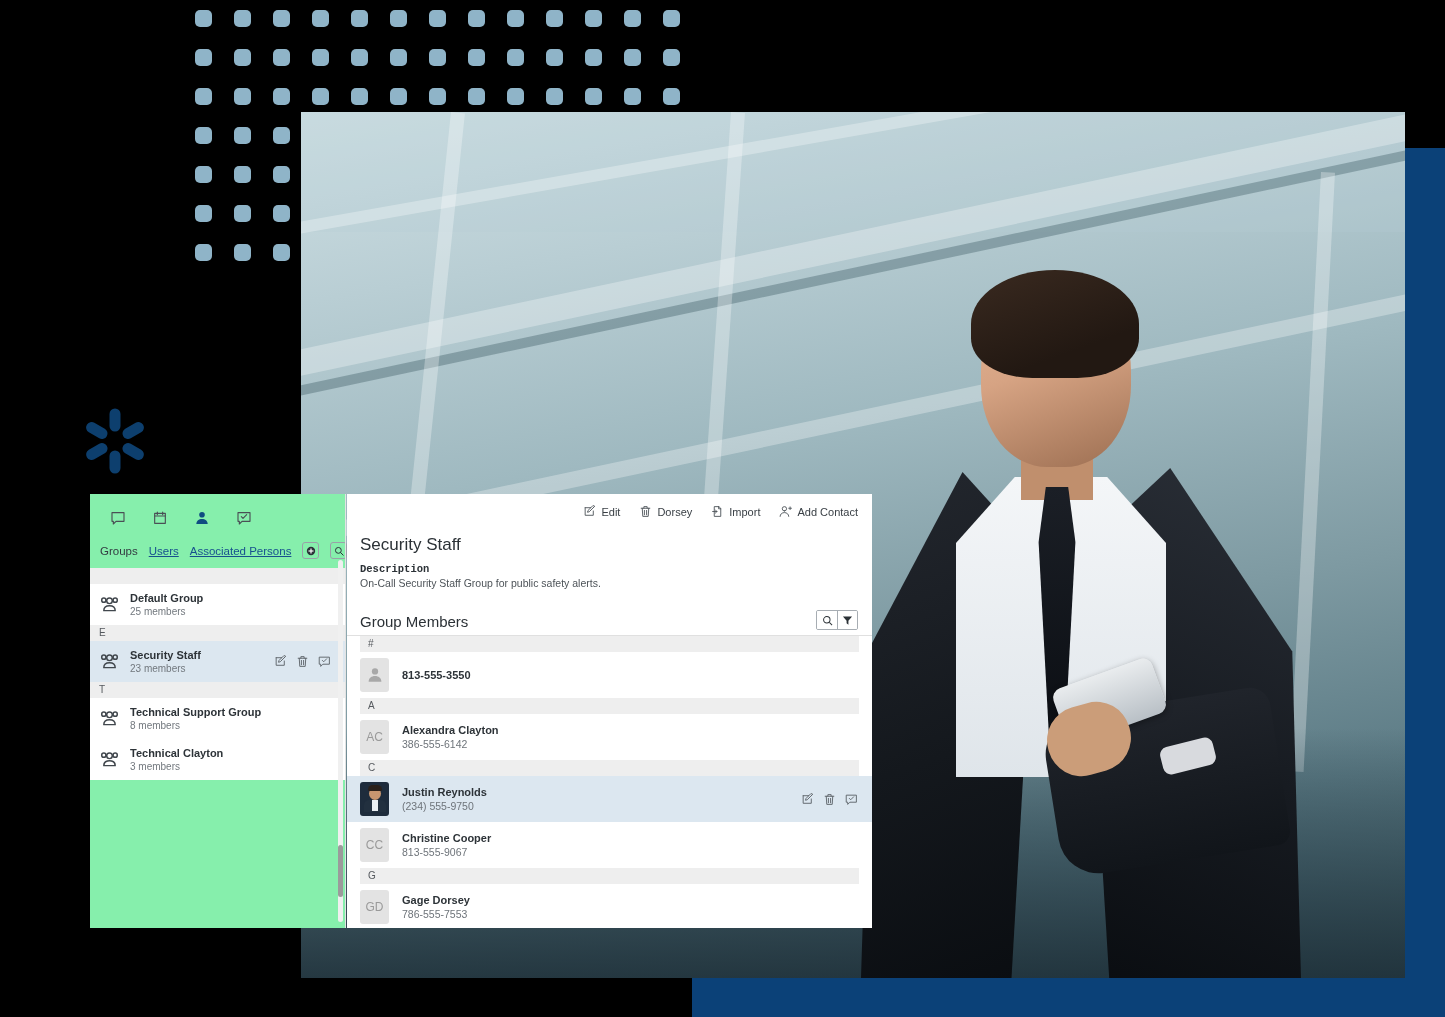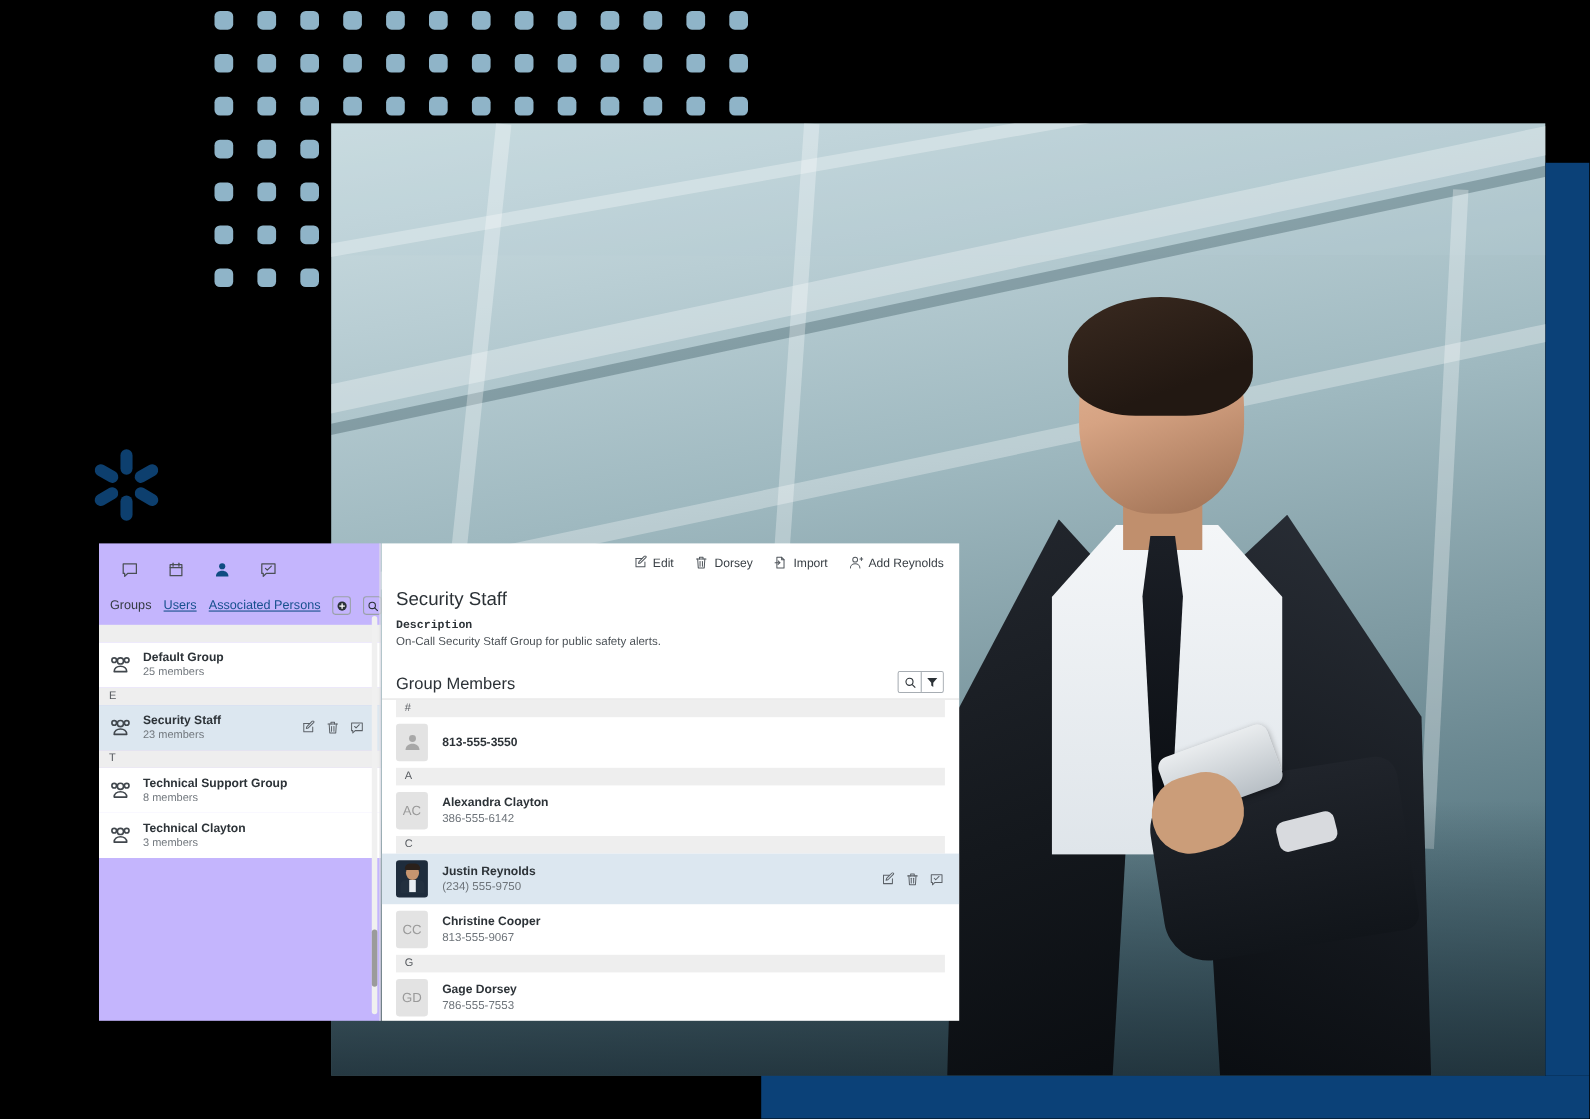--- a/index.html
+++ b/index.html
@@ -112,21 +112,21 @@
     position: absolute; left: 300px; top: 470px; width: 54px; height: 28px;
     border-radius: 8px; background: #d8dade; transform: rotate(-14deg);
   }
 
   
   #app { position: absolute; left: 90px; top: 494px; width: 782px; height: 434px; }
 
   
   #sidebar {
     position: absolute; left: 0; top: 0; width: 256px; height: 434px;
-    background: #c4b5fd;
+    background: #86efac;
   }
   #sidebar-icons {
     display: flex; align-items: center; gap: 14px;
     padding: 10px 14px 6px 14px;
   }
   .nav-icon {
     width: 28px; height: 28px; display: flex; align-items: center;
     justify-content: center; color: #4a4f55; cursor: pointer;
   }
   .nav-icon.active { color: #0f4c81; }
@@ -516,21 +516,21 @@
           </div>
           <div class="tb-item">
             <span style="color: rgb(80, 86, 92);">
               <svg width="13" height="13" viewBox="0 0 24 24" fill="none" stroke="currentColor" stroke-width="1.7" stroke-linecap="round" stroke-linejoin="round">
                 <path d="M10 11a4 4 0 100-8 4 4 0 000 8z"></path>
                 <path d="M2 21c0-4 3.6-7 8-7s8 3 8 7"></path>
                 <path d="M18 6h5"></path>
                 <path d="M20.5 3.5v5"></path>
               </svg>
             </span>
-            <span>Add Reynolds</span>
+            <span>Add Contact</span>
           </div>
         </div>
       <div id="detail-title">Security Staff</div>
       <div id="detail-desc-label">Description</div>
       <div id="detail-desc-text">On-Call Security Staff Group for public safety alerts.</div>
       <div id="members-header">
         <div id="members-title">Group Members</div>
         <div id="members-tools">
           <div class="tool">
             <svg width="11" height="11" viewBox="0 0 24 24" fill="none" stroke="currentColor" stroke-width="2.2">

